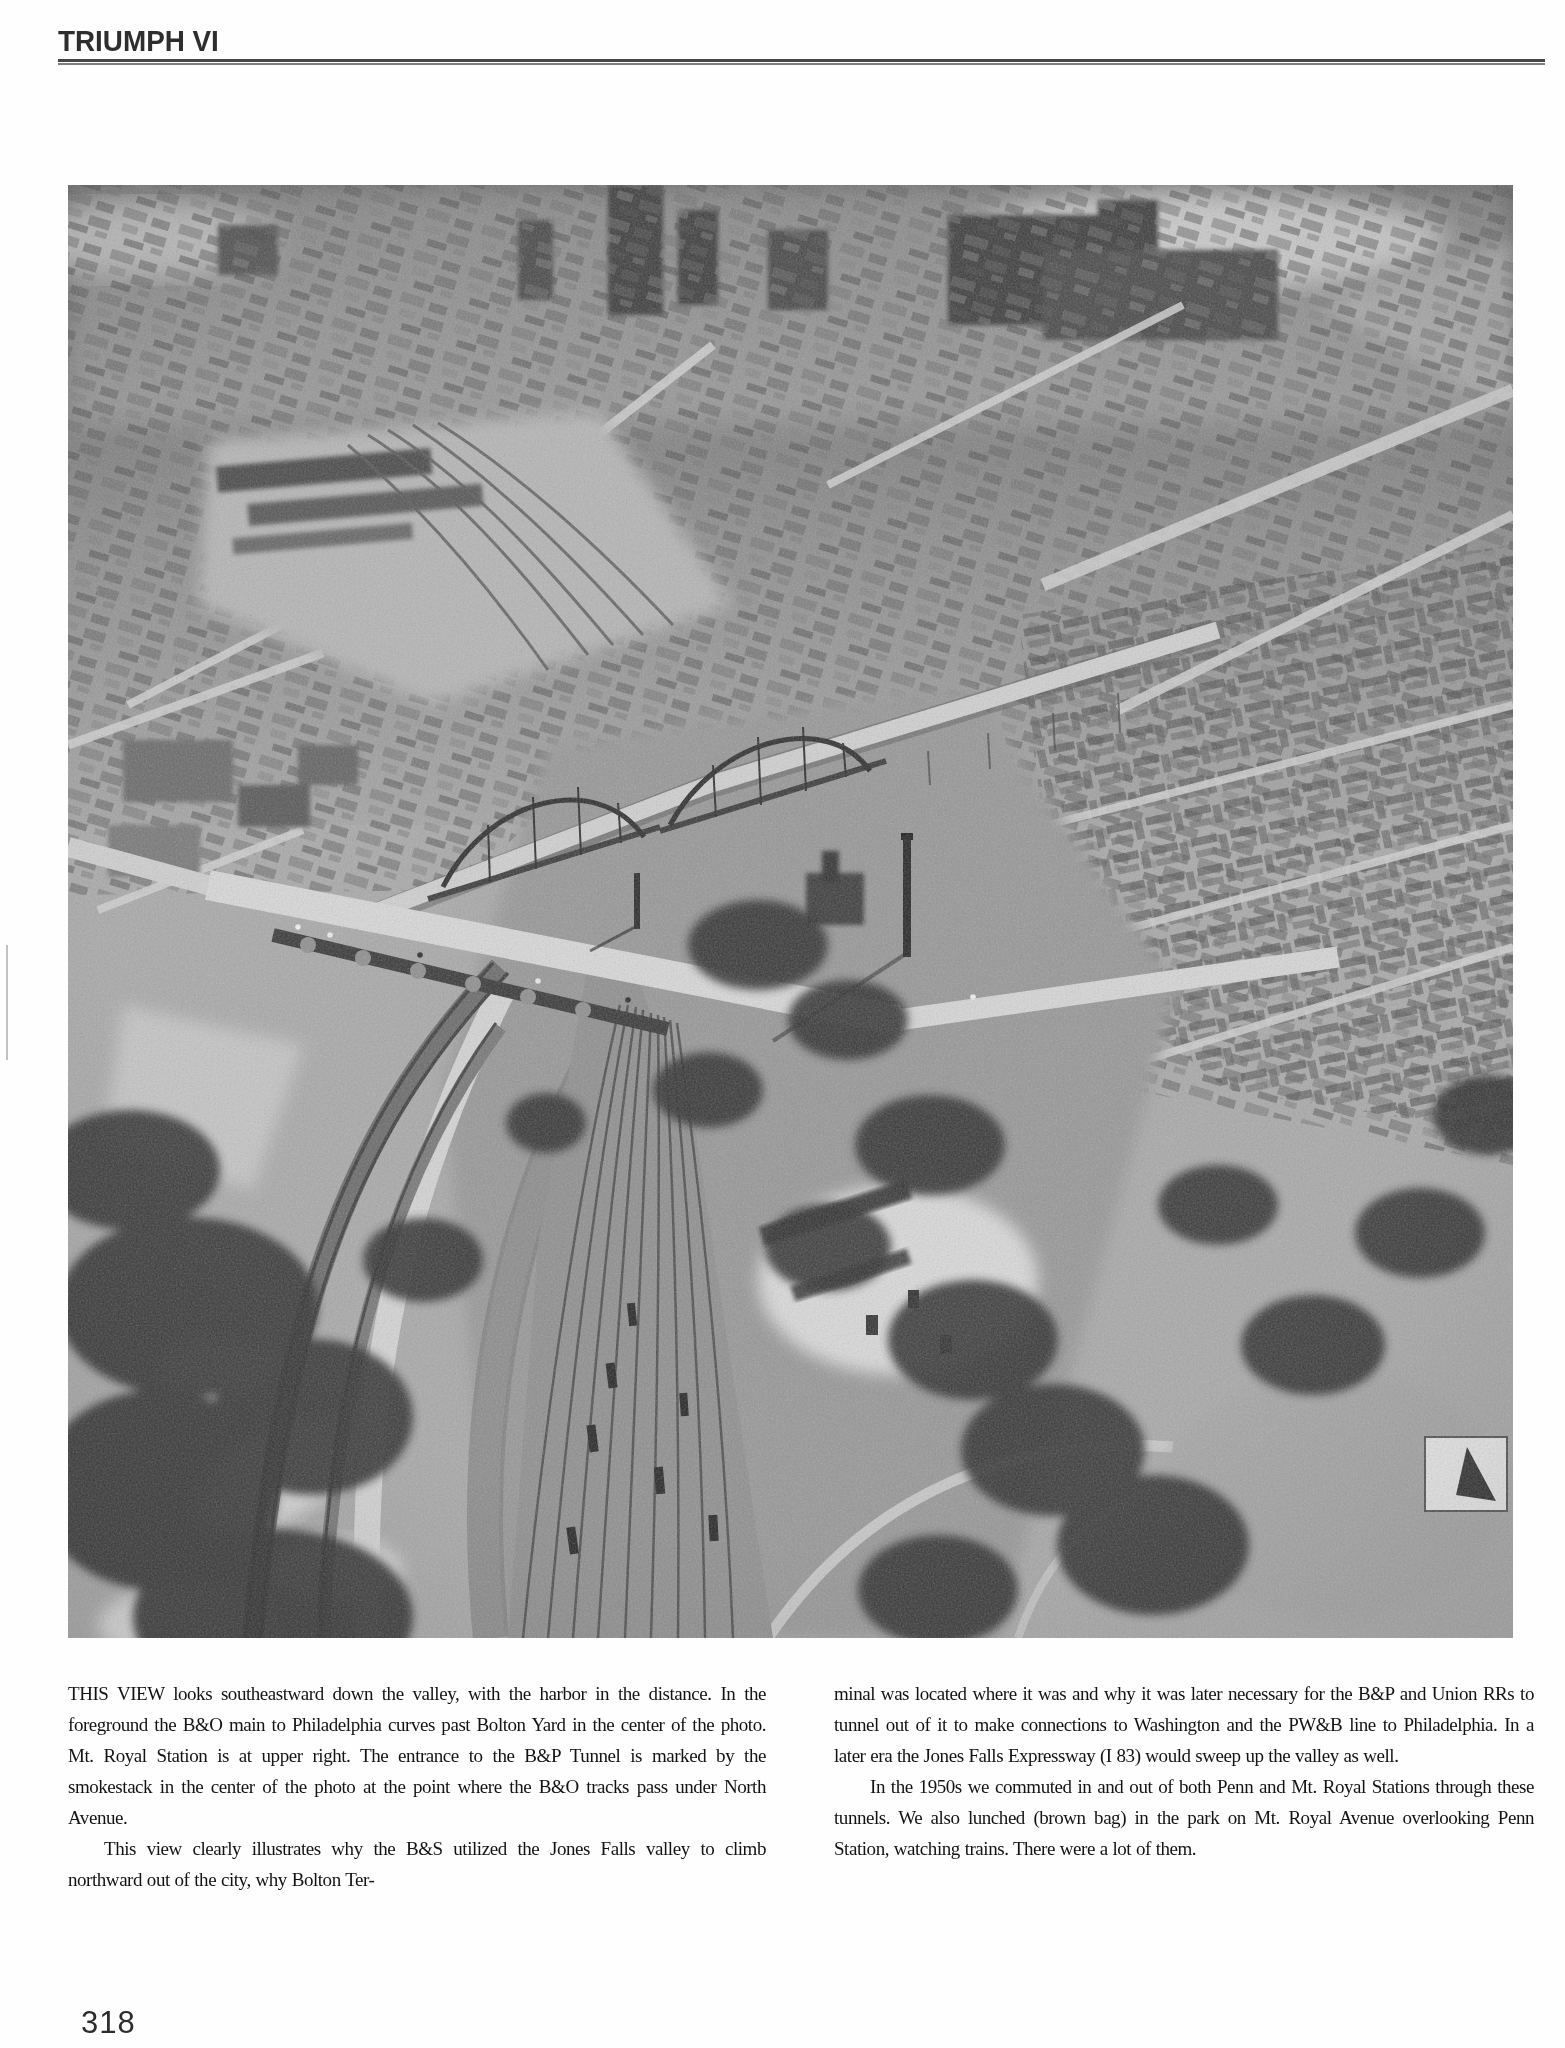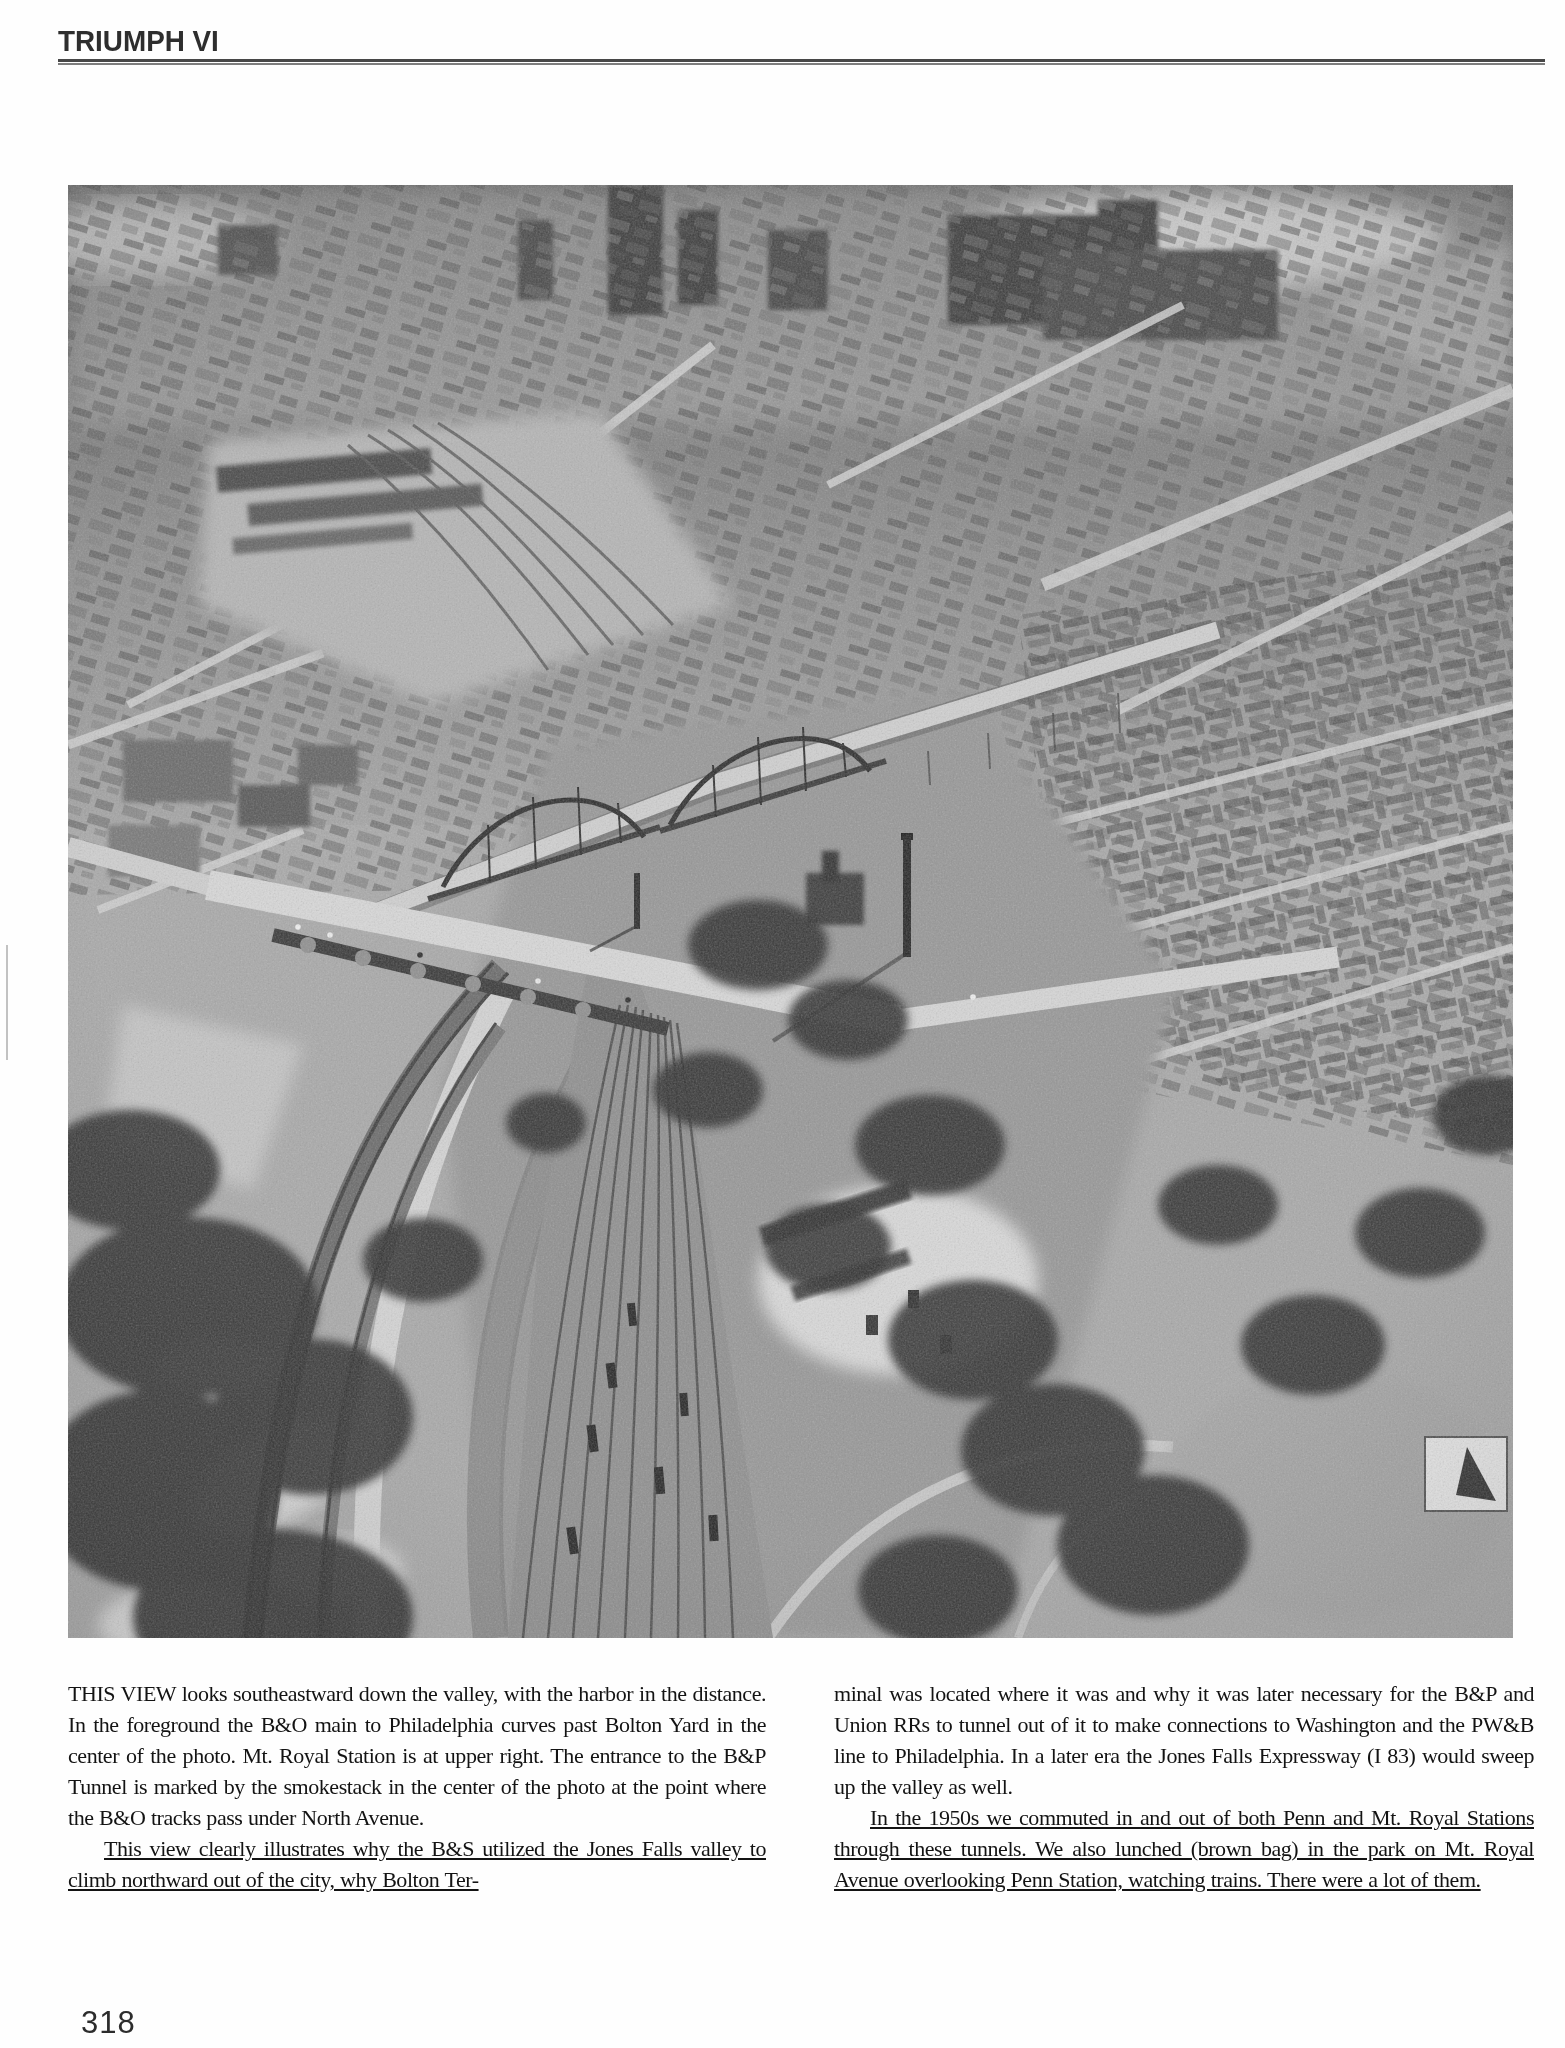--- a/index.html
+++ b/index.html
@@ -32,25 +32,25 @@
   .photo-credit{
     position:absolute;left:68px;top:1644px;width:1445px;
     text-align:right;
     font-family:"Liberation Sans", sans-serif;
     font-style:italic;font-size:17px;color:#4b4b4b;
     letter-spacing:0.2px;
   }
   
   .col{
     position:absolute;top:1678px;
-    font-size:22px;line-height:31px;color:#131313;
+    font-size:19px;line-height:31px;color:#131313;
     text-align:justify;letter-spacing:-0.45px;word-spacing:0.5px;
   }
   .col p{margin:0;}
-  .col p.indent{text-indent:36px;text-decoration:underline;}
+  .col p.indent{text-indent:36px;}
   .col-left{left:68px;width:698px;}
   .col-right{left:834px;width:700px;}
   
   .page-number{
     position:absolute;left:81px;top:2005px;
     font-family:"Liberation Sans", sans-serif;
     font-size:31px;font-weight:400;color:#2c2c2c;letter-spacing:1px;
   }
   .scan-artifact{
     position:absolute;left:6px;top:945px;width:2px;height:115px;

